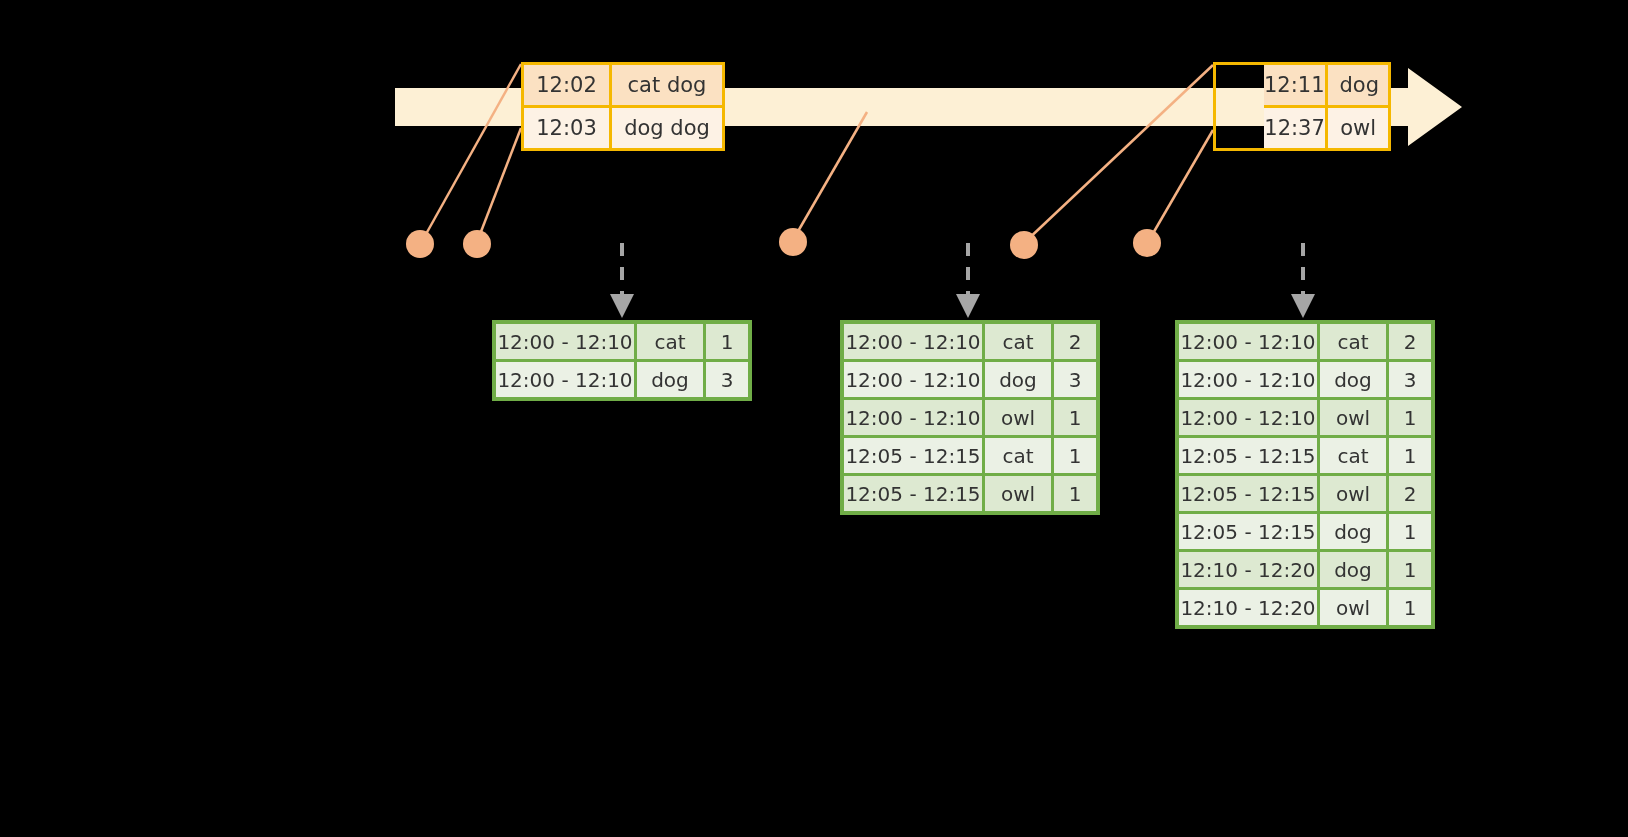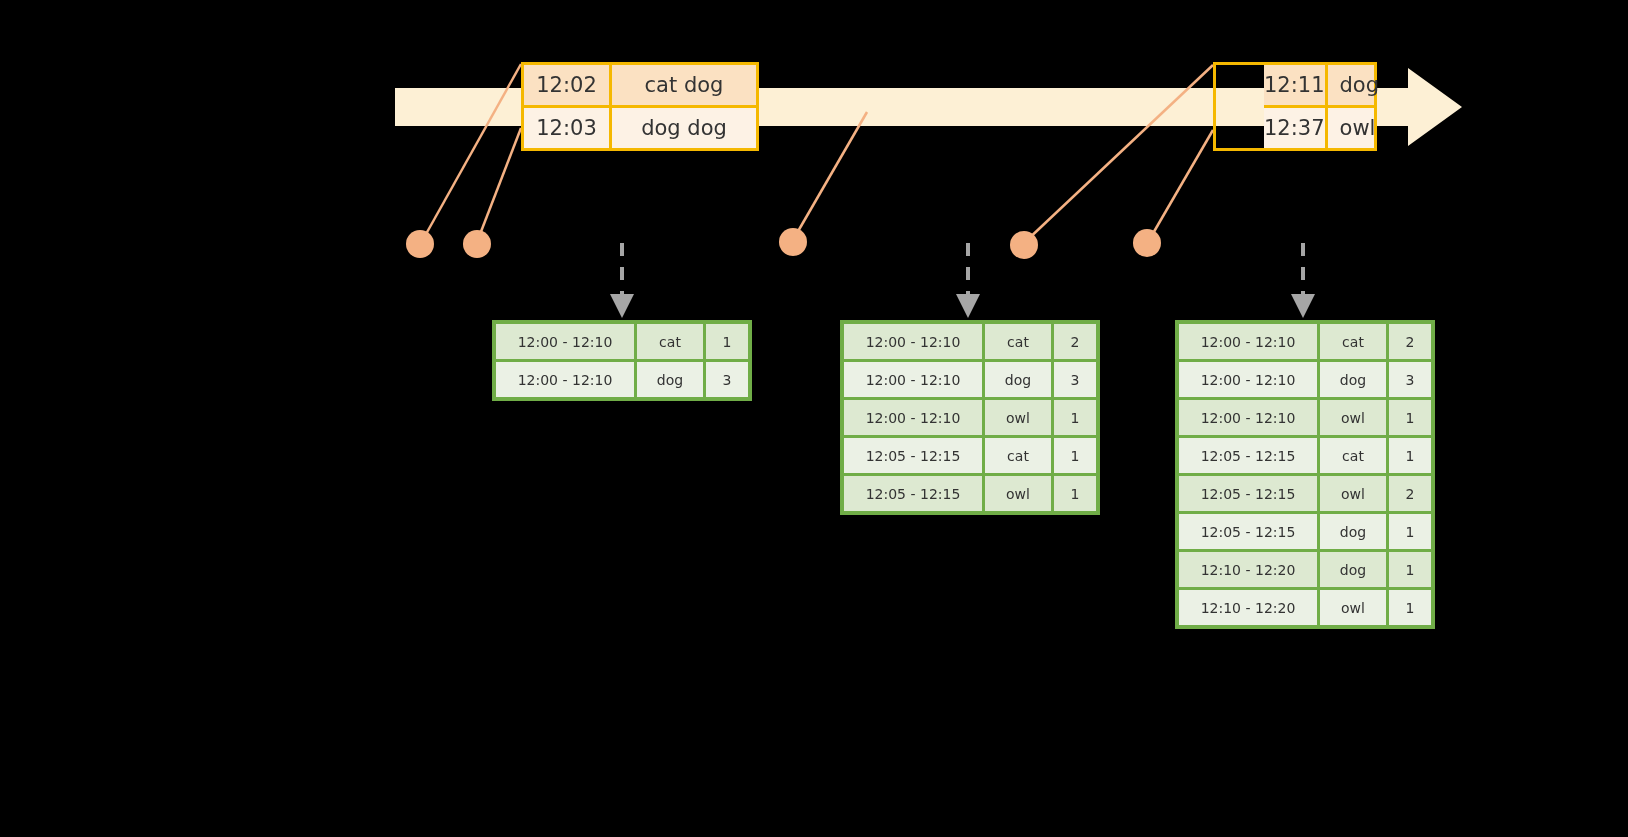--- a/index.html
+++ b/index.html
@@ -73,21 +73,21 @@
   .res-row {
     display: flex;
     flex-direction: row;
     height: 35px;
     gap: 3px;
   }
   .res-cell {
     display: flex;
     align-items: center;
     justify-content: center;
-    font-size: 14px;
+    font-size: 20px;
     color: #333333;
     box-sizing: border-box;
     white-space: nowrap;
   }
   .res-row.shade-a .res-cell { background: #DDE9D1; }
   .res-row.shade-b .res-cell { background: #EBF1E5; }
   .c-window { width: 138px; }
   .c-word   { width: 66px; }
   .c-count  { width: 42px; }
 </style>
@@ -127,33 +127,33 @@
         <line x1="968" y1="243" x2="968" y2="295" stroke-dasharray="13 11"></line>
         <path d="M 956 294 L 980 294 L 968 318 Z" stroke="none"></path>
       </g>
       <g>
         <line x1="1303" y1="243" x2="1303" y2="295" stroke-dasharray="13 11"></line>
         <path d="M 1291 294 L 1315 294 L 1303 318 Z" stroke="none"></path>
       </g>
     </g>
   </svg>
 
-  <div class="event-box" style="left:521px; top:62px; width:238px;">
+  <div class="event-box" style="left:521px; top:62px; width:204px;">
     <div class="event-row r-even">
       <div class="event-time">12:02</div>
       <div class="event-words">cat dog</div>
     </div>
     <div class="event-row r-odd">
       <div class="event-time">12:03</div>
       <div class="event-words">dog dog</div>
     </div>
   </div>
 
 
-  <div class="event-box" style="left:1213px; top:62px; width:164px;padding-left:48px;">
+  <div class="event-box" style="left:1213px; top:62px; width:178px;padding-left:48px;">
     <div class="event-row r-even">
       <div class="event-time">12:11</div>
       <div class="event-words">dog</div>
     </div>
     <div class="event-row r-odd">
       <div class="event-time">12:37</div>
       <div class="event-words">owl</div>
     </div>
   </div>
 

